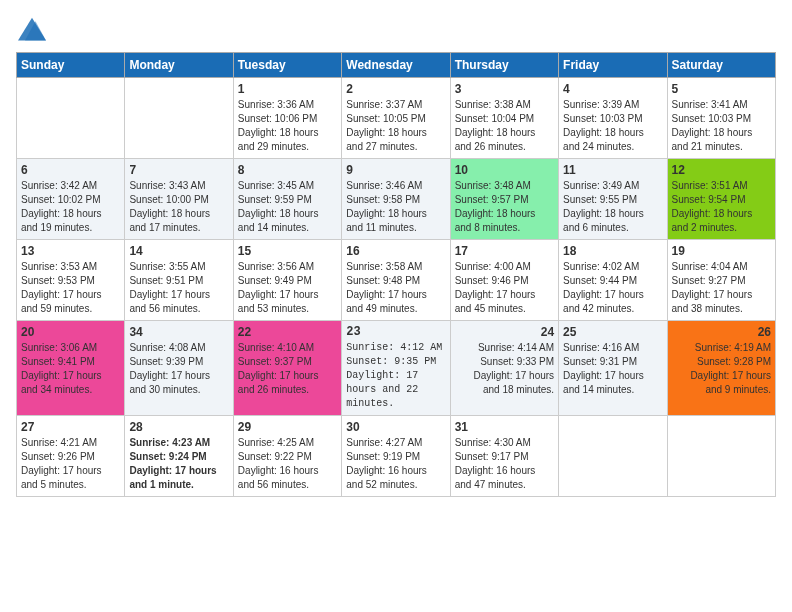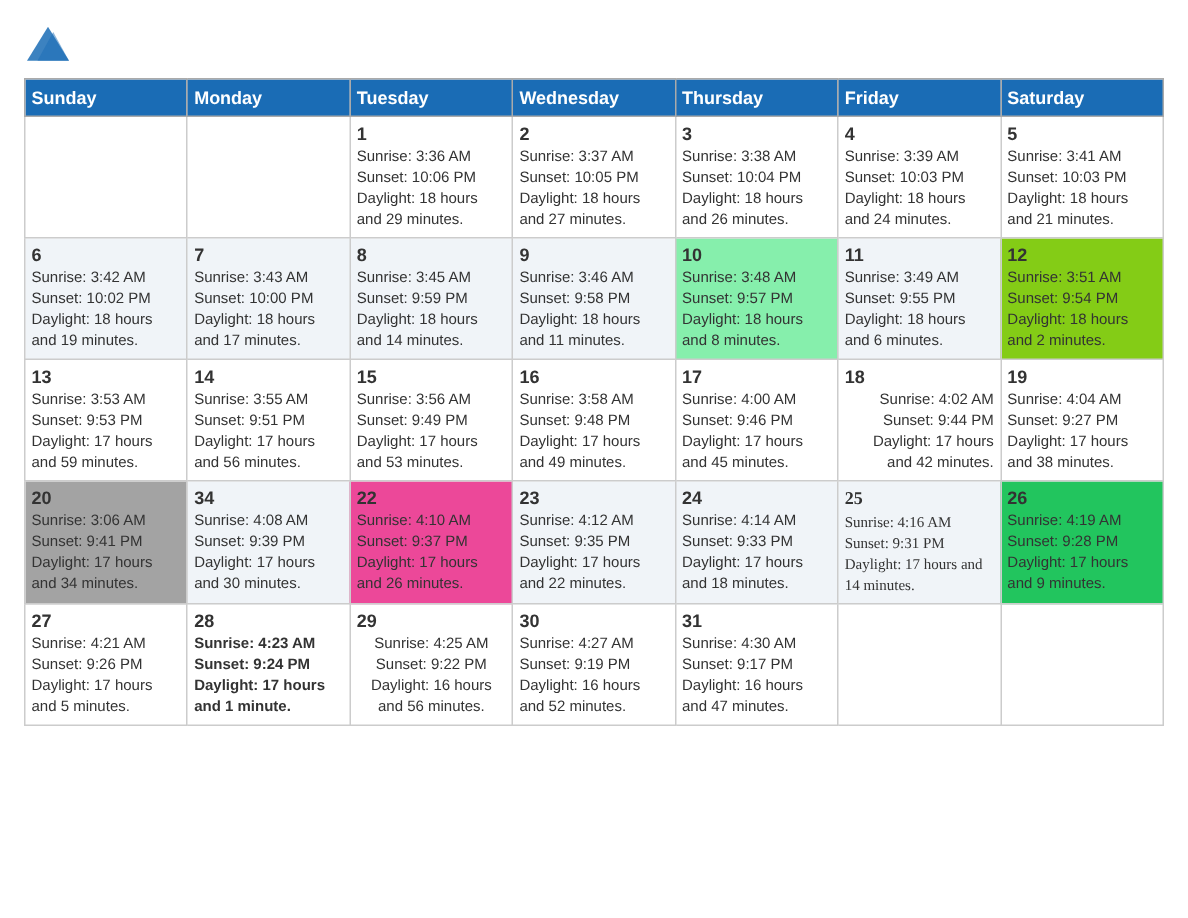--- a/index.html
+++ b/index.html
@@ -222,69 +222,69 @@
 Daylight: 17 hours and 49 minutes.</div>
         </td>
         <td>
           <span class="day-number">17</span>
           <div class="day-info" style="white-space: pre-line;">Sunrise: 4:00 AM
 Sunset: 9:46 PM
 Daylight: 17 hours and 45 minutes.</div>
         </td>
         <td>
           <span class="day-number">18</span>
-          <div class="day-info" style="white-space: pre-line; text-align: right;">Sunrise: 4:02 AM
+          <div class="day-info" style="white-space: pre-line;">Sunrise: 4:02 AM
 Sunset: 9:44 PM
 Daylight: 17 hours and 42 minutes.</div>
         </td>
         <td>
           <span class="day-number">19</span>
           <div class="day-info" style="white-space: pre-line;">Sunrise: 4:04 AM
 Sunset: 9:27 PM
 Daylight: 17 hours and 38 minutes.</div>
         </td>
       </tr>
       <tr>
-        <td style="background-color: #a3a3a3;">
+        <td style="background-color: #ec4899;">
           <span class="day-number">20</span>
           <div class="day-info" style="white-space: pre-line;">Sunrise: 3:06 AM
 Sunset: 9:41 PM
 Daylight: 17 hours and 34 minutes.</div>
         </td>
         <td style="background-color: rgb(240, 244, 248);">
           <span class="day-number">34</span>
           <div class="day-info" style="white-space: pre-line;">Sunrise: 4:08 AM
 Sunset: 9:39 PM
 Daylight: 17 hours and 30 minutes.</div>
         </td>
         <td style="background-color: #ec4899;">
           <span class="day-number">22</span>
           <div class="day-info" style="white-space: pre-line;">Sunrise: 4:10 AM
 Sunset: 9:37 PM
 Daylight: 17 hours and 26 minutes.</div>
         </td>
-        <td style="background-color: rgb(240, 244, 248);">
+        <td style="background-color: rgb(240, 244, 248); font-family: Liberation Mono, monospace;">
           <span class="day-number">23</span>
           <div class="day-info" style="white-space: pre-line;">Sunrise: 4:12 AM
 Sunset: 9:35 PM
 Daylight: 17 hours and 22 minutes.</div>
         </td>
-        <td style="background-color: rgb(240, 244, 248);">
+        <td style="background-color: rgb(240, 244, 248); text-align: right;">
           <span class="day-number">24</span>
           <div class="day-info" style="white-space: pre-line;">Sunrise: 4:14 AM
 Sunset: 9:33 PM
 Daylight: 17 hours and 18 minutes.</div>
         </td>
-        <td style="background-color: rgb(240, 244, 248); font-family: Liberation Serif, serif;">
+        <td style="background-color: rgb(240, 244, 248);">
           <span class="day-number">25</span>
           <div class="day-info" style="white-space: pre-line;">Sunrise: 4:16 AM
 Sunset: 9:31 PM
 Daylight: 17 hours and 14 minutes.</div>
         </td>
-        <td style="background-color: #22c55e;">
+        <td style="background-color: #f97316; text-align: right;">
           <span class="day-number">26</span>
           <div class="day-info" style="white-space: pre-line;">Sunrise: 4:19 AM
 Sunset: 9:28 PM
 Daylight: 17 hours and 9 minutes.</div>
         </td>
       </tr>
       <tr>
         <td>
           <span class="day-number">27</span>
           <div class="day-info" style="white-space: pre-line;">Sunrise: 4:21 AM
@@ -292,21 +292,21 @@
 Daylight: 17 hours and 5 minutes.</div>
         </td>
         <td>
           <span class="day-number">28</span>
           <div class="day-info" style="white-space: pre-line; font-weight: bold;">Sunrise: 4:23 AM
 Sunset: 9:24 PM
 Daylight: 17 hours and 1 minute.</div>
         </td>
         <td>
           <span class="day-number">29</span>
-          <div class="day-info" style="white-space: pre-line; text-align: center;">Sunrise: 4:25 AM
+          <div class="day-info" style="white-space: pre-line;">Sunrise: 4:25 AM
 Sunset: 9:22 PM
 Daylight: 16 hours and 56 minutes.</div>
         </td>
         <td>
           <span class="day-number">30</span>
           <div class="day-info" style="white-space: pre-line;">Sunrise: 4:27 AM
 Sunset: 9:19 PM
 Daylight: 16 hours and 52 minutes.</div>
         </td>
         <td>

